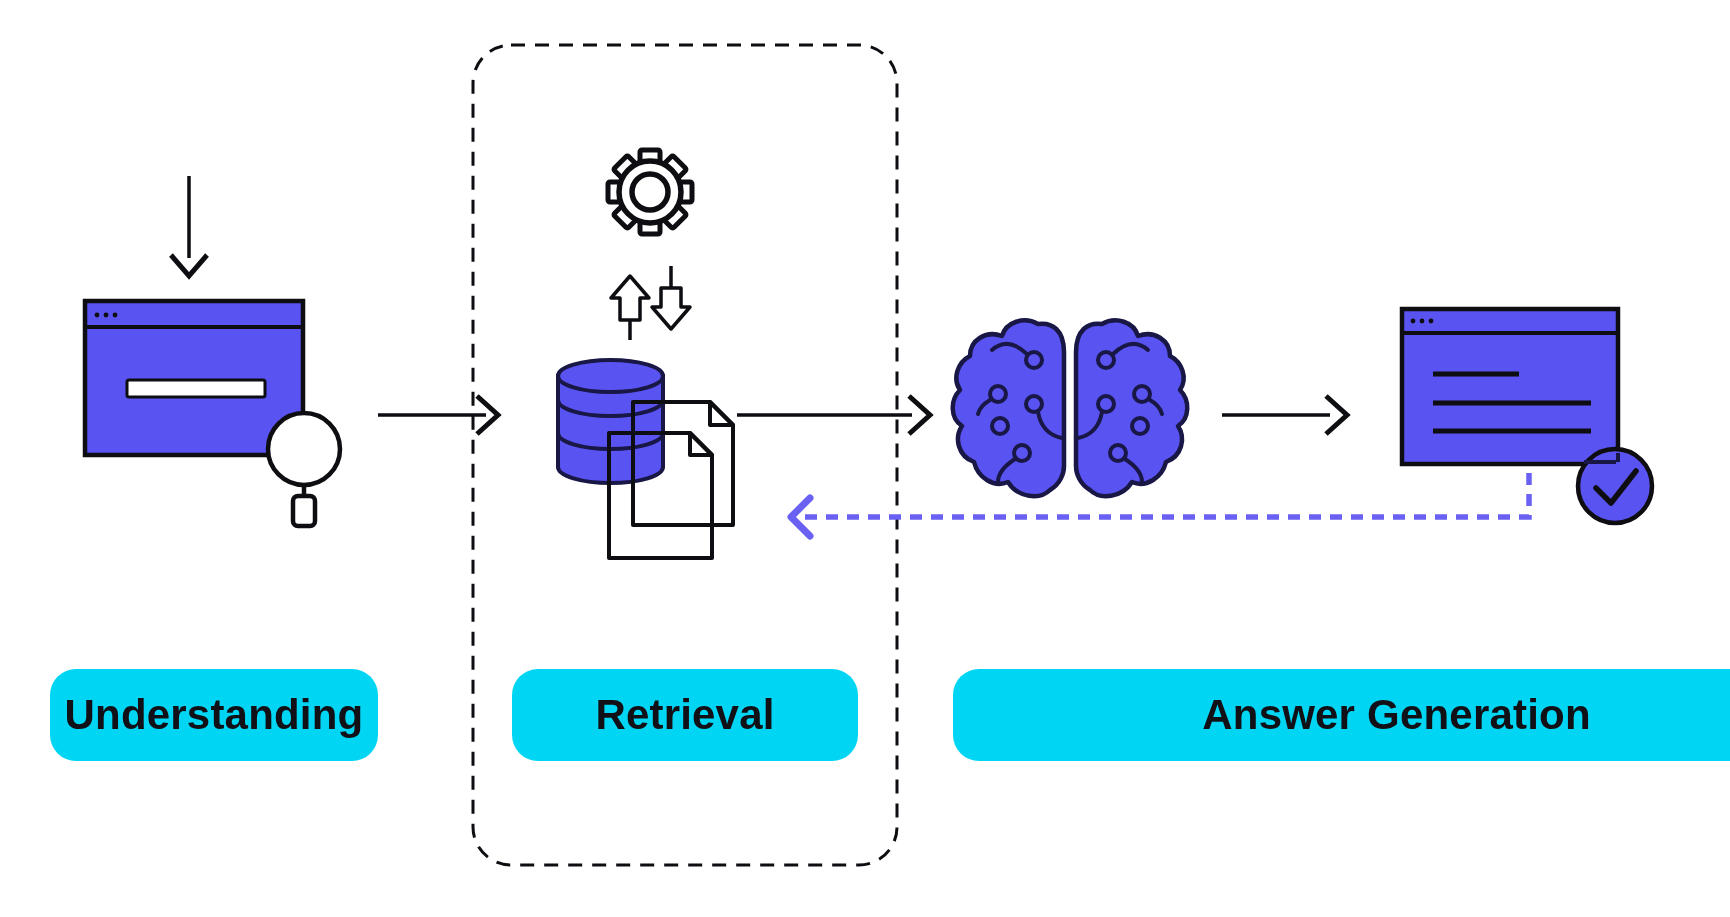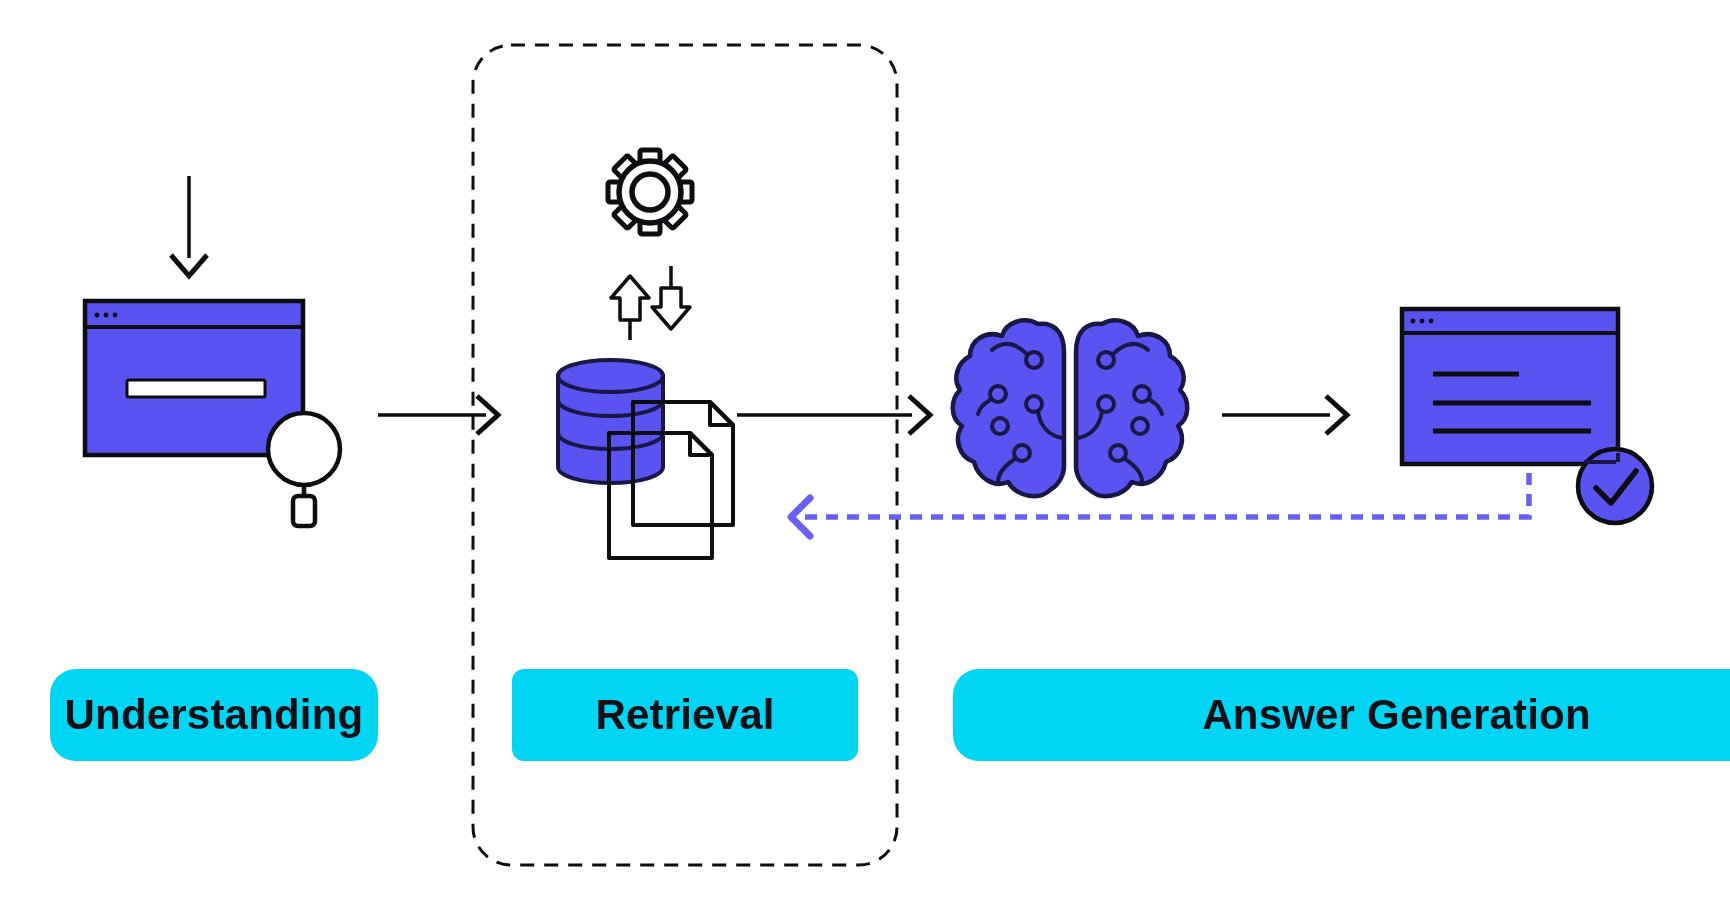--- a/index.html
+++ b/index.html
@@ -20,21 +20,21 @@
   .white-fill{fill:#ffffff;}
 
   .pill{
     position:absolute;height:92px;border-radius:26px;
     background:var(--label-cyan,#00d6f3);
     display:flex;align-items:center;justify-content:center;
     color:var(--label-text,#101016);
     font-size:42px;font-weight:600;letter-spacing:0.2px;
   }
   .pill-understanding{left:50px;top:669px;width:328px;}
-  .pill-retrieval{left:512px;top:669px;width:346px;border-radius:12px;}
+  .pill-retrieval{left:512px;top:669px;width:346px;}
   .pill-answer{left:953px;top:669px;width:863px;padding-left:12px;}
 </style>
 </head>
 <body>
 
 <div class="canvas">
 
   <svg width="1730" height="917" viewBox="0 0 1730 917">
     <defs>
       <linearGradient id="docGrad" x1="0" y1="0" x2="1" y2="1">

